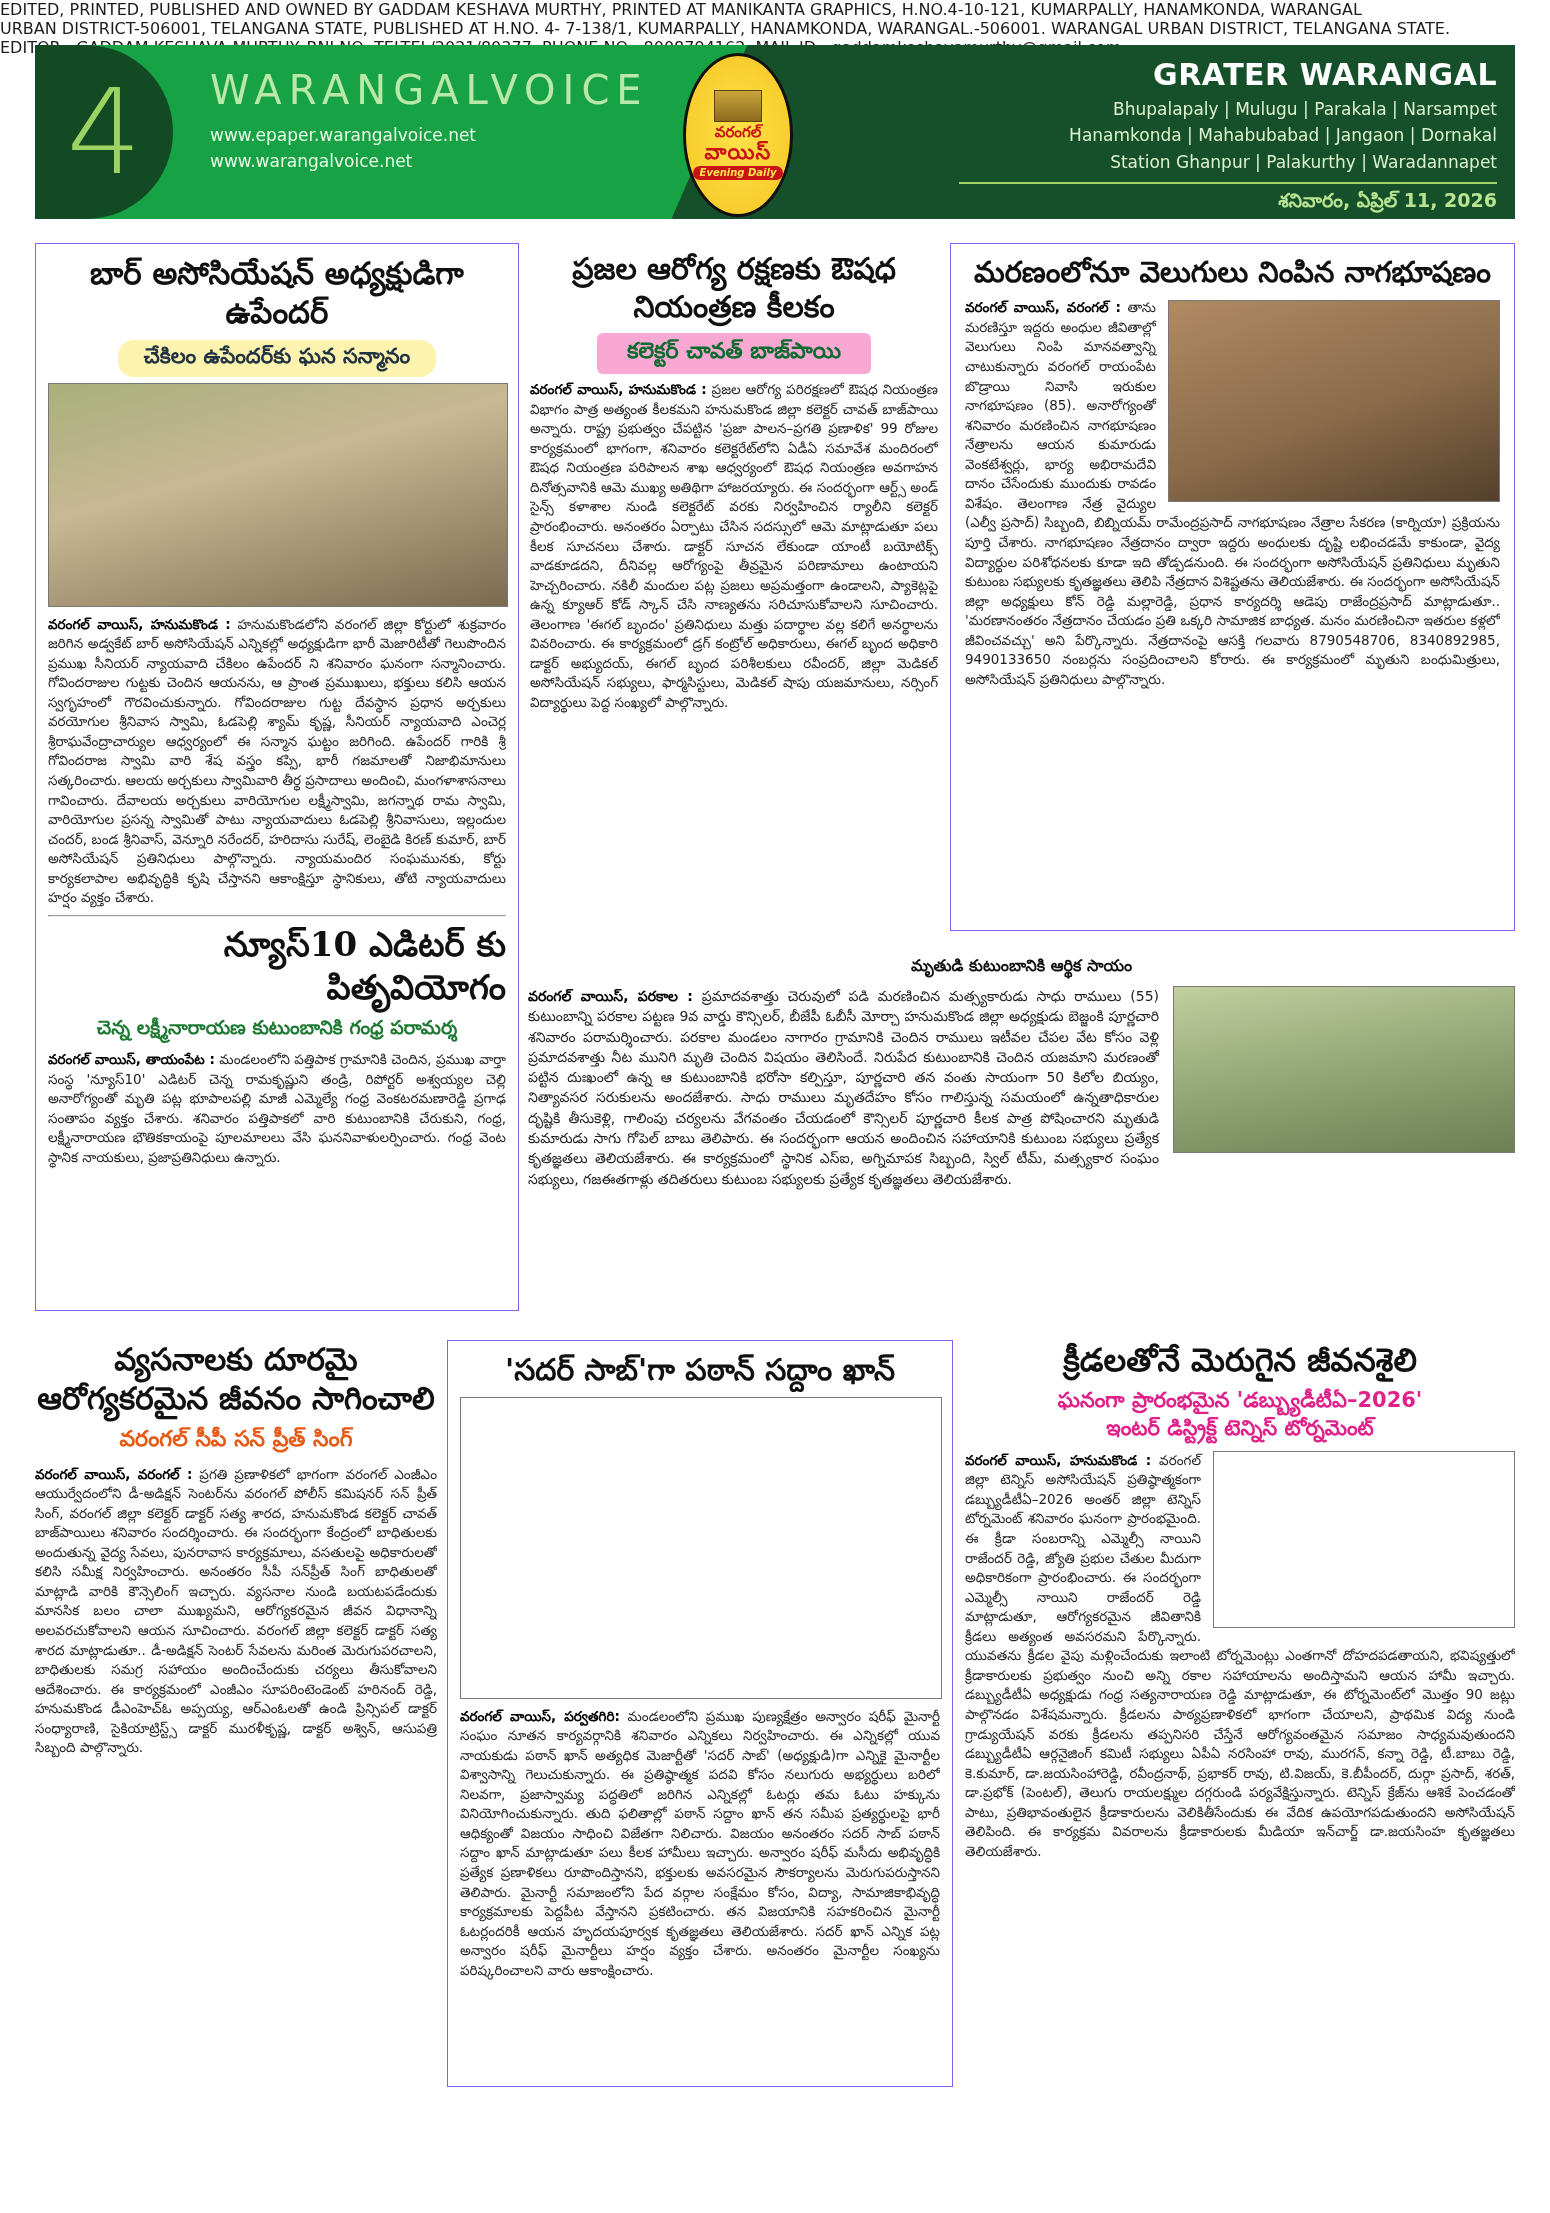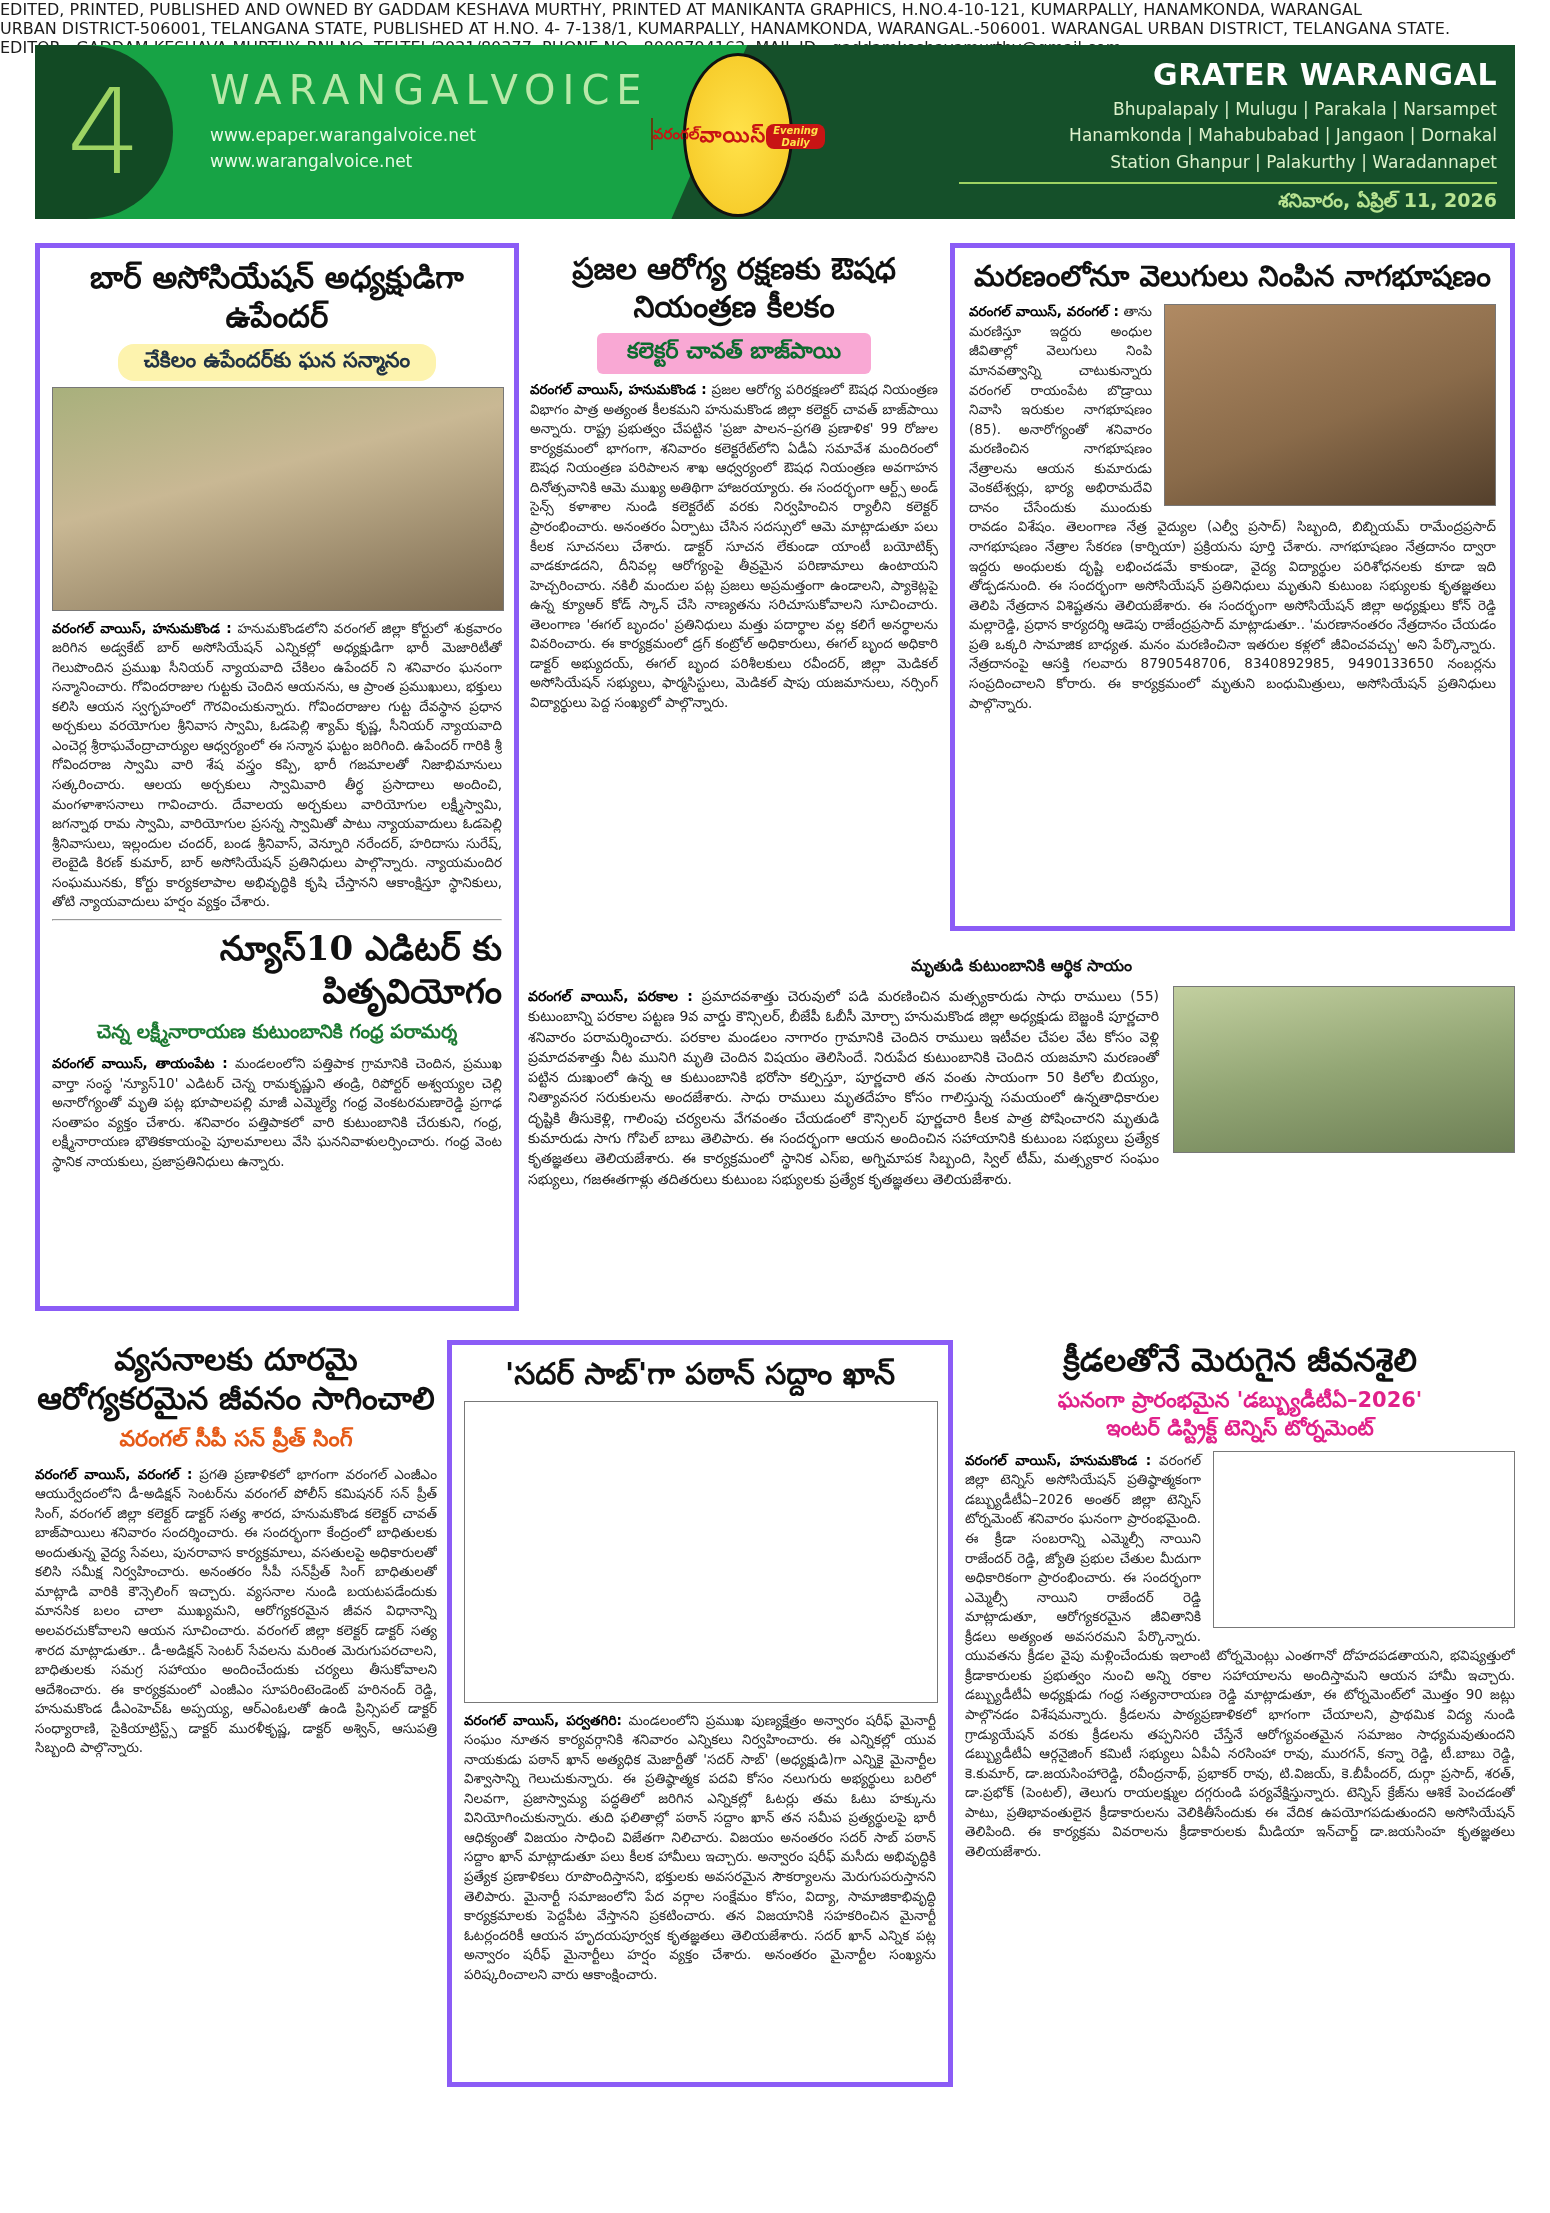--- a/index.html
+++ b/index.html
@@ -10,34 +10,34 @@
   .mast-dark{position:absolute;right:0;top:0;height:100%;width:57%;background:#15502a;
              clip-path:polygon(9% 0,100% 0,100% 100%,0 100%);}
   .pagenum-box{position:absolute;left:0;top:0;width:138px;height:100%;background:#124a24;
                border-radius:0 95px 95px 0;display:flex;align-items:center;justify-content:center;z-index:3;}
   .pagenum{font-size:118px;font-weight:300;color:#9ed363;line-height:1;}
   .brand-block{position:absolute;left:175px;top:22px;z-index:3;}
   .brand{font-size:40px;letter-spacing:7px;color:#b9e8a9;font-weight:400;}
   .brand-urls{margin-top:10px;font-size:17px;color:#eafbe6;line-height:1.5;}
   .brand-urls a{color:#eafbe6;text-decoration:none;display:block;}
   .logo-oval{position:absolute;left:648px;top:8px;width:104px;height:158px;background:radial-gradient(#ffe24a,#f4c520);
-             border:3px solid #111;border-radius:50%;z-index:4;display:flex;flex-direction:row;align-items:center;justify-content:center;text-align:center;}
+             border:3px solid #111;border-radius:50%;z-index:4;display:flex;flex-direction:column;align-items:center;justify-content:center;text-align:center;}
   .logo-fort{width:46px;height:30px;background:linear-gradient(#caa43c,#8c6b1e);border:1px solid #5c430e;margin-bottom:3px;}
   .logo-te1{font-size:15px;font-weight:bold;color:#c81414;line-height:1.05;}
   .logo-te2{font-size:21px;font-weight:bold;color:#c81414;line-height:1.05;letter-spacing:1px;}
   .logo-ribbon{margin-top:3px;background:#c81414;color:#ffe24a;font-size:10px;font-weight:bold;
                padding:1px 7px;border-radius:8px;line-height:1.15;font-style:italic;}
   .mast-right{position:absolute;right:18px;top:12px;width:560px;text-align:right;z-index:3;}
   .edition{font-size:30px;font-weight:bold;color:#ffffff;letter-spacing:.5px;}
   .districts{margin-top:4px;font-size:17px;color:#ddf2cc;line-height:1.55;}
   .mast-rule{margin:7px 0 5px auto;width:96%;border:0;border-top:2px solid #9ed363;}
   .mast-date{font-size:19px;font-weight:bold;color:#b9e492;}
   
   .art{position:absolute;overflow:hidden;background:#fff;}
-  .boxed{border:5px solid #8b5cf6;}
+  .boxed{border:1px solid #8b5cf6;}
   .hl{font-weight:bold;color:#111;text-align:center;line-height:1.25;}
   .pill{display:block;margin:8px auto 6px auto;text-align:center;font-weight:bold;border-radius:16px;}
   .body-txt{font-size:13.5px;line-height:1.45;text-align:justify;color:#222;}
   .dateline{font-weight:bold;color:#000;}
   .photo{border:1px solid #777;}
   .photo-a{background:linear-gradient(165deg,#a8b07c 0%,#c9b894 40%,#7c6a50 100%);}
   .photo-b{background:linear-gradient(160deg,#b08a63 0%,#8a6b4a 55%,#54402c 100%);}
   .photo-c{background:linear-gradient(170deg,#c2cf9f 0%,#93a675 50%,#6d7f55 100%);}
   .photo-d{background:linear-gradient(165deg,#cdb89b 0%,#96turn 0;}
   .photo-d{background:linear-gradient(165deg,#cdb89b 0%,#967c5e 55%,#4d3d2d 100%);}

